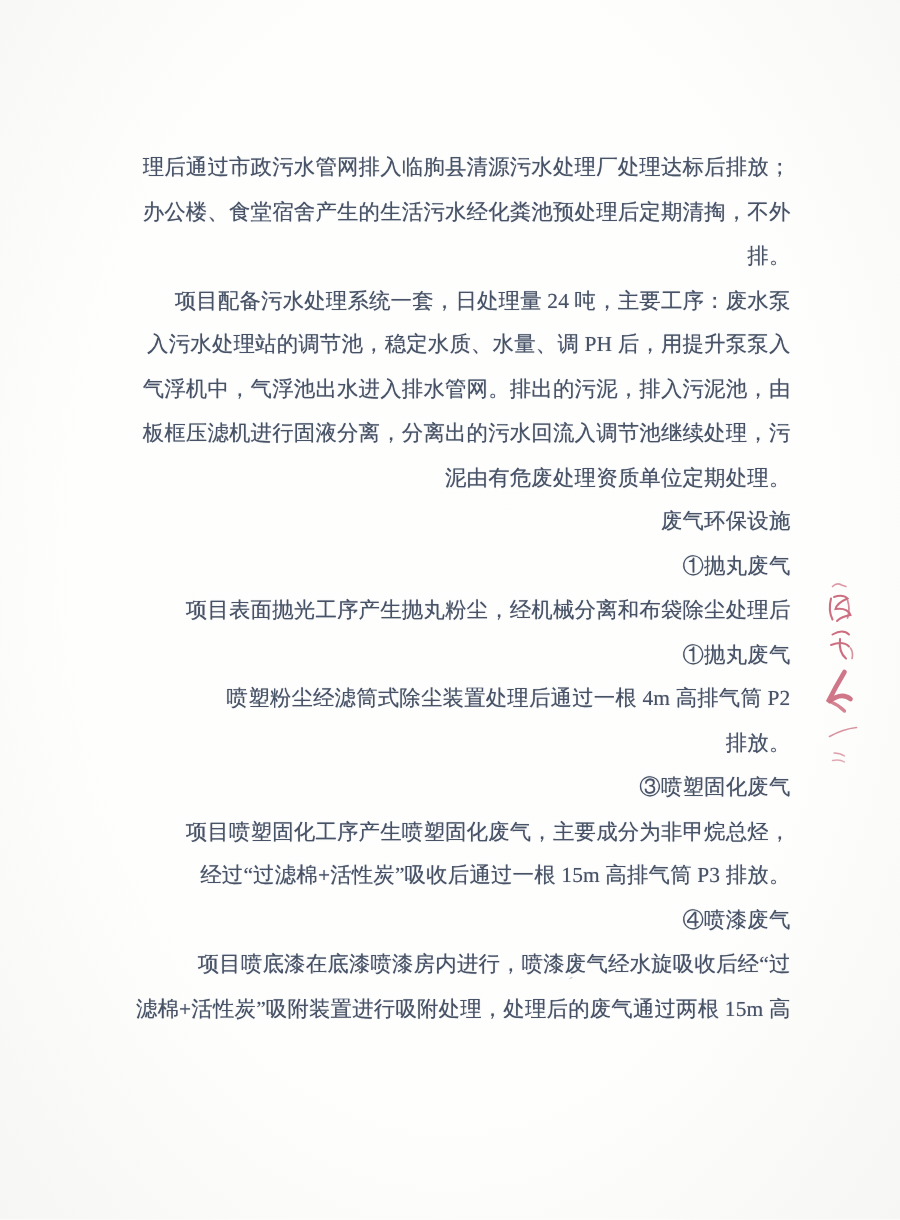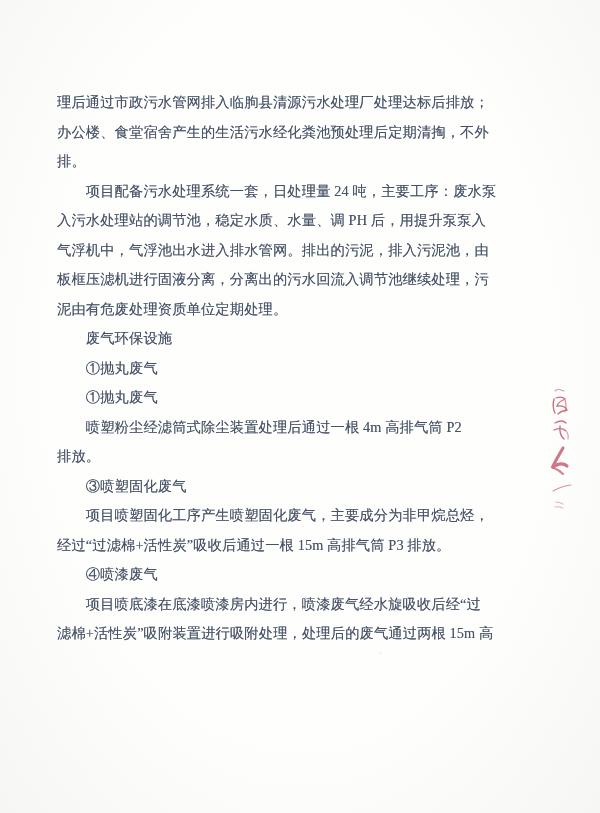--- a/index.html
+++ b/index.html
@@ -17,22 +17,23 @@
   .page {
     position: absolute;
     inset: 0;
     background:
       radial-gradient(ellipse at 50% 45%, rgba(255,255,255,0.6) 60%, rgba(240,240,238,0.5) 100%),
       #fcfcfa;
   }
   .text-block {
     position: absolute;
     left: 57px;
-    top: 88px;
+    top: 98px;
     width: 470px;
+    text-align: right;
   }
   .line {
     font-size: 14.3px;
     height: 29.5px;
     line-height: 29.5px;
     color: #475266;
     white-space: pre;
     letter-spacing: 0.1px;
     text-shadow: 0 0 0.6px rgba(71, 82, 102, 0.55);
   }
@@ -67,20 +68,21 @@
     <div class="line">理后通过市政污水管网排入临朐县清源污水处理厂处理达标后排放；</div>
     <div class="line">办公楼、食堂宿舍产生的生活污水经化粪池预处理后定期清掏，不外</div>
     <div class="line">排。</div>
     <div class="line">　　项目配备污水处理系统一套，日处理量 24 吨，主要工序：废水泵</div>
     <div class="line">入污水处理站的调节池，稳定水质、水量、调 PH 后，用提升泵泵入</div>
     <div class="line">气浮机中，气浮池出水进入排水管网。排出的污泥，排入污泥池，由</div>
     <div class="line">板框压滤机进行固液分离，分离出的污水回流入调节池继续处理，污</div>
     <div class="line">泥由有危废处理资质单位定期处理。</div>
     <div class="line">　　废气环保设施</div>
     <div class="line">　　①抛丸废气</div>
+    <div class="line">　　项目表面抛光工序产生抛丸粉尘，经机械分离和布袋除尘处理后</div>
     <div class="line">　　①抛丸废气</div>
     <div class="line">　　喷塑粉尘经滤筒式除尘装置处理后通过一根 4m 高排气筒 P2</div>
     <div class="line">排放。</div>
     <div class="line">　　③喷塑固化废气</div>
     <div class="line">　　项目喷塑固化工序产生喷塑固化废气，主要成分为非甲烷总烃，</div>
     <div class="line">经过“过滤棉+活性炭”吸收后通过一根 15m 高排气筒 P3 排放。</div>
     <div class="line">　　④喷漆废气</div>
     <div class="line">　　项目喷底漆在底漆喷漆房内进行，喷漆废气经水旋吸收后经“过</div>
     <div class="line">滤棉+活性炭”吸附装置进行吸附处理，处理后的废气通过两根 15m 高</div>
   </div>

